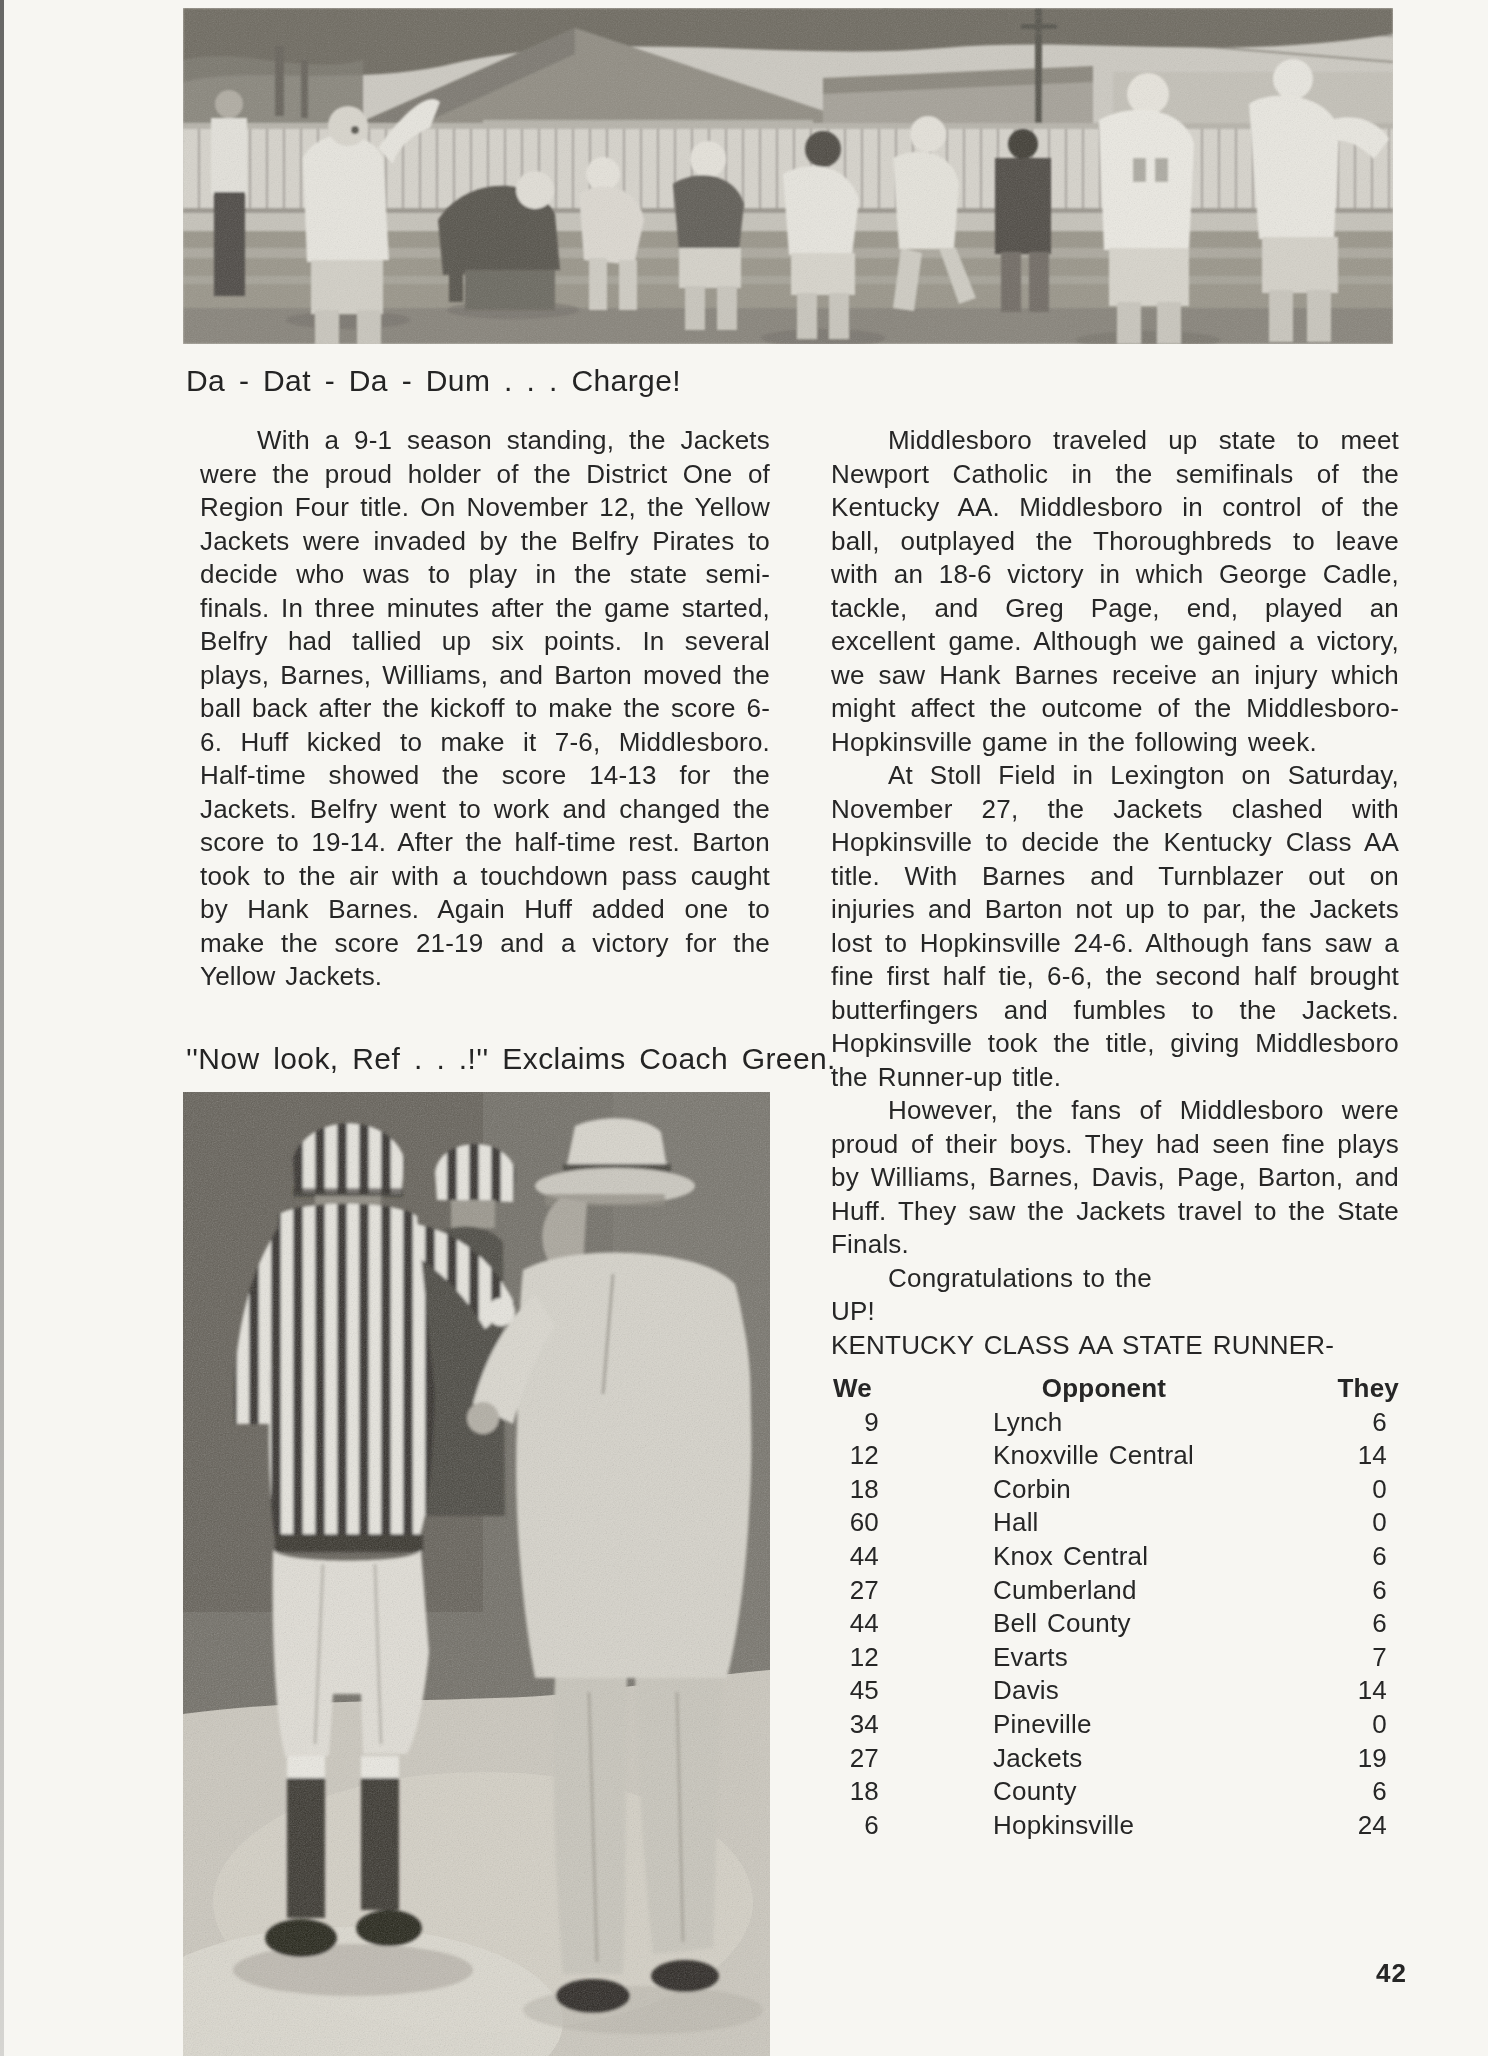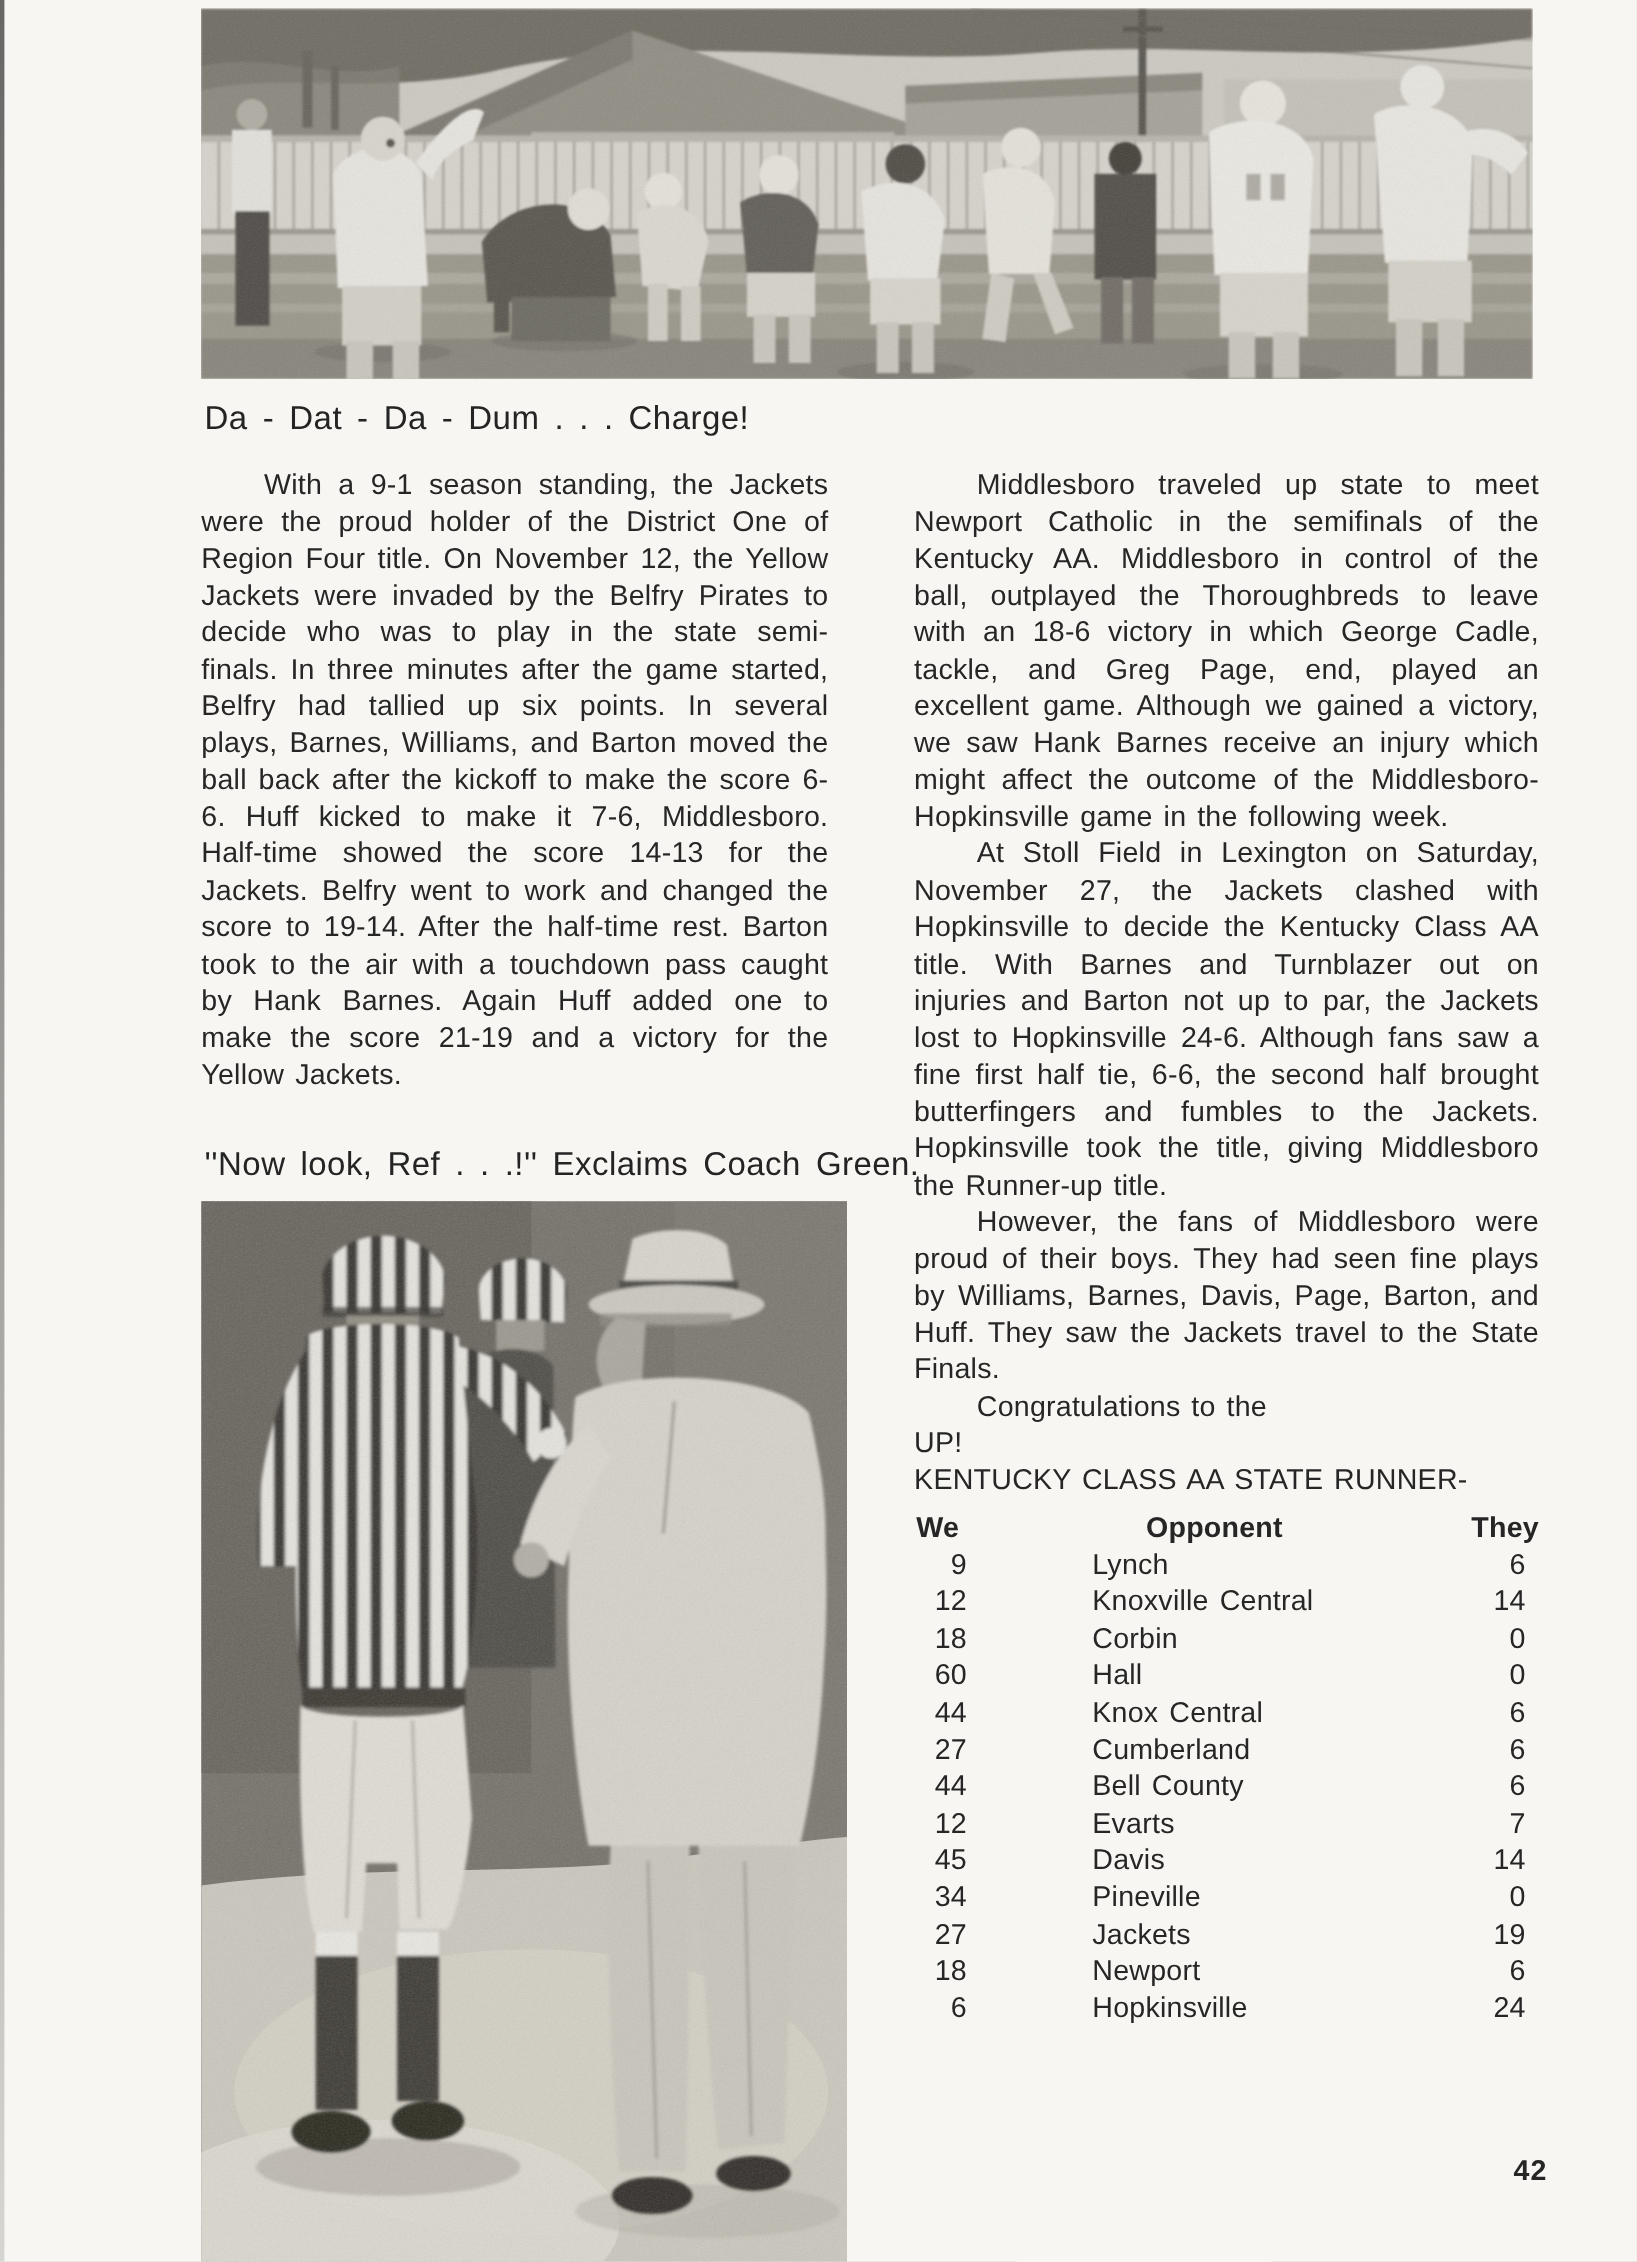--- a/index.html
+++ b/index.html
@@ -11,21 +11,21 @@
   .scan-edge{position:absolute;left:0;top:0;width:4px;height:2056px;
     background:linear-gradient(to bottom,rgba(25,25,25,.65),rgba(25,25,25,.15));}
   .photo{position:absolute;background:#b7b4ab;}
   .photo svg{display:block;width:100%;height:100%;}
   #photo-top{left:183px;top:8px;width:1210px;height:336px;}
   #photo-bottom{left:183px;top:1092px;width:587px;height:964px;}
   .caption{position:absolute;font-size:30px;letter-spacing:.4px;word-spacing:5px;color:#242424;}
   #caption-top{left:186px;top:364px;}
   #caption-bottom{left:186px;top:1042px;}
   .body-text{font-size:26px;line-height:33.5px;letter-spacing:.2px;word-spacing:2.5px;text-align:justify;}
-  .col-left{position:absolute;left:183px;top:424px;width:570px;}
+  .col-left{position:absolute;left:200px;top:424px;width:570px;}
   .col-right{position:absolute;left:831px;top:424px;width:568px;}
   p.para{margin:0;text-indent:57px;}
   .congrats div{line-height:33.5px;}
   .congrats .l1{text-indent:57px;}
   .score-table{margin-top:10px;}
   .srow{display:flex;line-height:33.6px;}
   .shead{font-weight:bold;}
   .h-we{width:48px;text-align:left;padding-left:2px;}
   .h-opp{flex:1;text-align:center;}
   .h-they{width:72px;text-align:right;}
@@ -303,21 +303,21 @@
         <span class="c-opp">Pineville</span>
         <span class="c-they">0</span>
       </div>
       <div class="srow">
         <span class="c-we">27</span>
         <span class="c-opp">Jackets</span>
         <span class="c-they">19</span>
       </div>
       <div class="srow">
         <span class="c-we">18</span>
-        <span class="c-opp">Newport</span>
+        <span class="c-opp">County</span>
         <span class="c-they">6</span>
       </div>
       <div class="srow">
         <span class="c-we">6</span>
         <span class="c-opp">Hopkinsville</span>
         <span class="c-they">24</span>
       </div>
     </div>
   </div>
 

